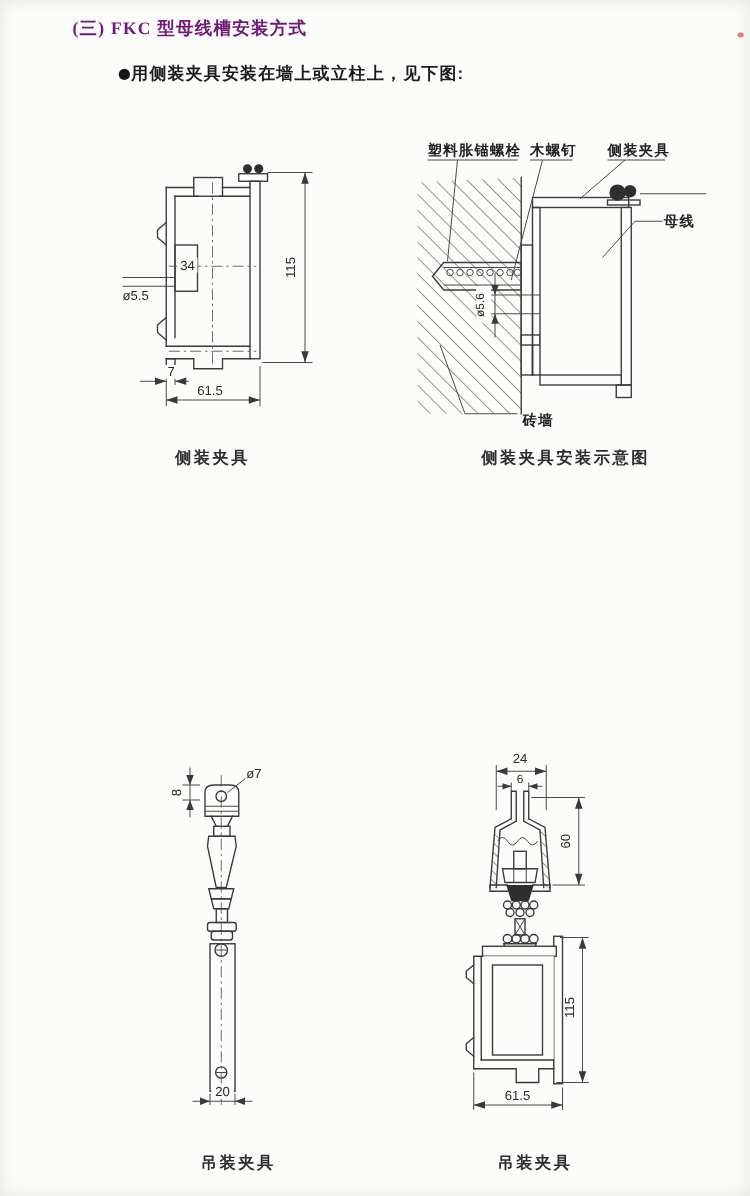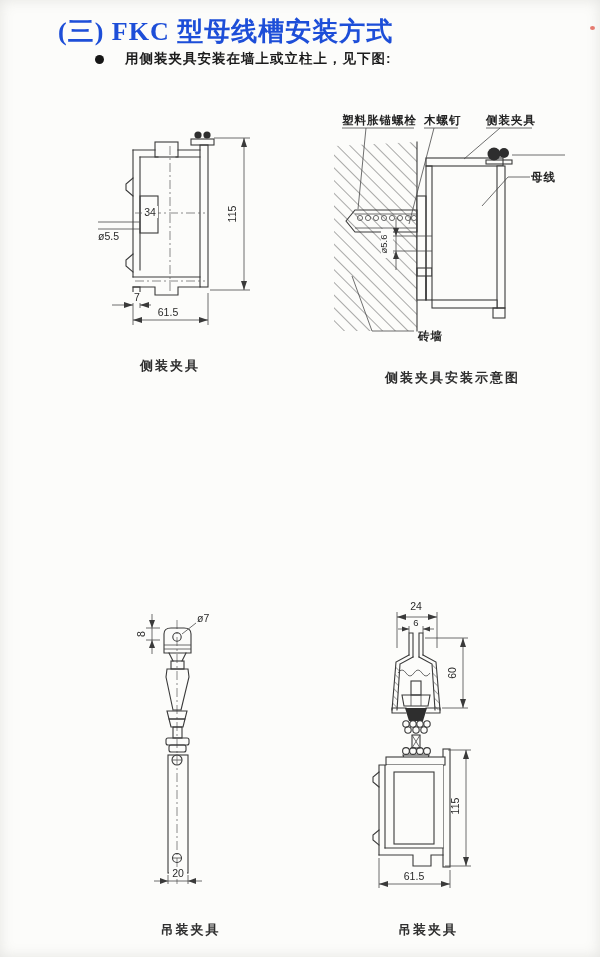--- a/index.html
+++ b/index.html
@@ -1,21 +1,21 @@
 <!DOCTYPE html>
 <html><head>
 <meta charset="utf-8">
 <style>
   html,body{margin:0;padding:0;background:#e8e8e6;}
   .page{position:relative;width:600px;height:957px;margin:0 auto;background:#fcfcfa;
         font-family:"Liberation Sans",sans-serif;overflow:hidden;
         box-shadow:inset 0 0 14px rgba(120,120,115,.18);}
   .title{position:absolute;left:58px;top:14px;font-family:"Liberation Serif",serif;
-         font-size:26px;font-weight:bold;letter-spacing:1px;color:#1d4ed8;margin:0;text-align:center;}
-  .bullet-line{position:absolute;display:flex;align-items:center;gap:21px;
+         font-size:14px;font-weight:bold;letter-spacing:1px;color:#701a75;margin:0;text-align:center;}
+  .bullet-line{position:absolute;display:flex;align-items:center;gap:1px;
                font-size:13.5px;font-weight:bold;color:#1c1c1c;letter-spacing:1px;}
   .bullet-line .dot{width:9px;height:9px;border-radius:50%;background:#161616;flex:0 0 auto;}
   .caption{position:absolute;text-align:center;font-size:13px;font-weight:bold;
            color:#2e2e2e;letter-spacing:2px;}
   .artifact{position:absolute;width:5px;height:4px;background:#e05a4e;border-radius:50%;opacity:.8;}
   svg{position:absolute;overflow:visible;}
   svg .ln{stroke:#3a3a3a;stroke-width:1.1;fill:none;stroke-linecap:square;}
   svg .thin{stroke:#4a4a4a;stroke-width:.8;fill:none;}
   svg .cl{stroke:#5a5a5a;stroke-width:.7;fill:none;stroke-dasharray:9 3 2 3;}
   svg .arr{fill:#3a3a3a;stroke:none;}
@@ -146,21 +146,21 @@
     <g>
       <text x="342" y="124" class="lbl">塑料胀锚螺栓</text>
       <text x="424" y="124" class="lbl">木螺钉</text>
       <text x="486" y="124" class="lbl">侧装夹具</text>
       <text x="531" y="181" class="lbl">母线</text>
       <text x="418" y="340" class="lbl">砖墙</text>
     </g>
   </svg>
 
   <div class="caption" style="left:95px;top:357px;width:150px;">侧装夹具</div>
-  <div class="caption" style="left:330px;top:357px;width:245px;margin-top:12px;">侧装夹具安装示意图</div>
+  <div class="caption" style="left:330px;top:357px;width:245px;">侧装夹具安装示意图</div>
 
 
   <svg style="left:118px;top:596px;width:148px;height:306px;" viewBox="118 596 148 306">
     <line x1="177" y1="620" x2="177" y2="884" class="cl"></line>
     <g>
       <path d="M164,653 V634 Q164,628 171,628 H184 Q191,628 191,634 V653 Z" class="ln" fill="#fcfcfa"></path>
       <path class="thin" d="M164,645 H191 M164,649 H191"></path>
       <circle cx="177" cy="637" r="4.2" class="ln" fill="#fcfcfa"></circle>
     </g>
     <g>

